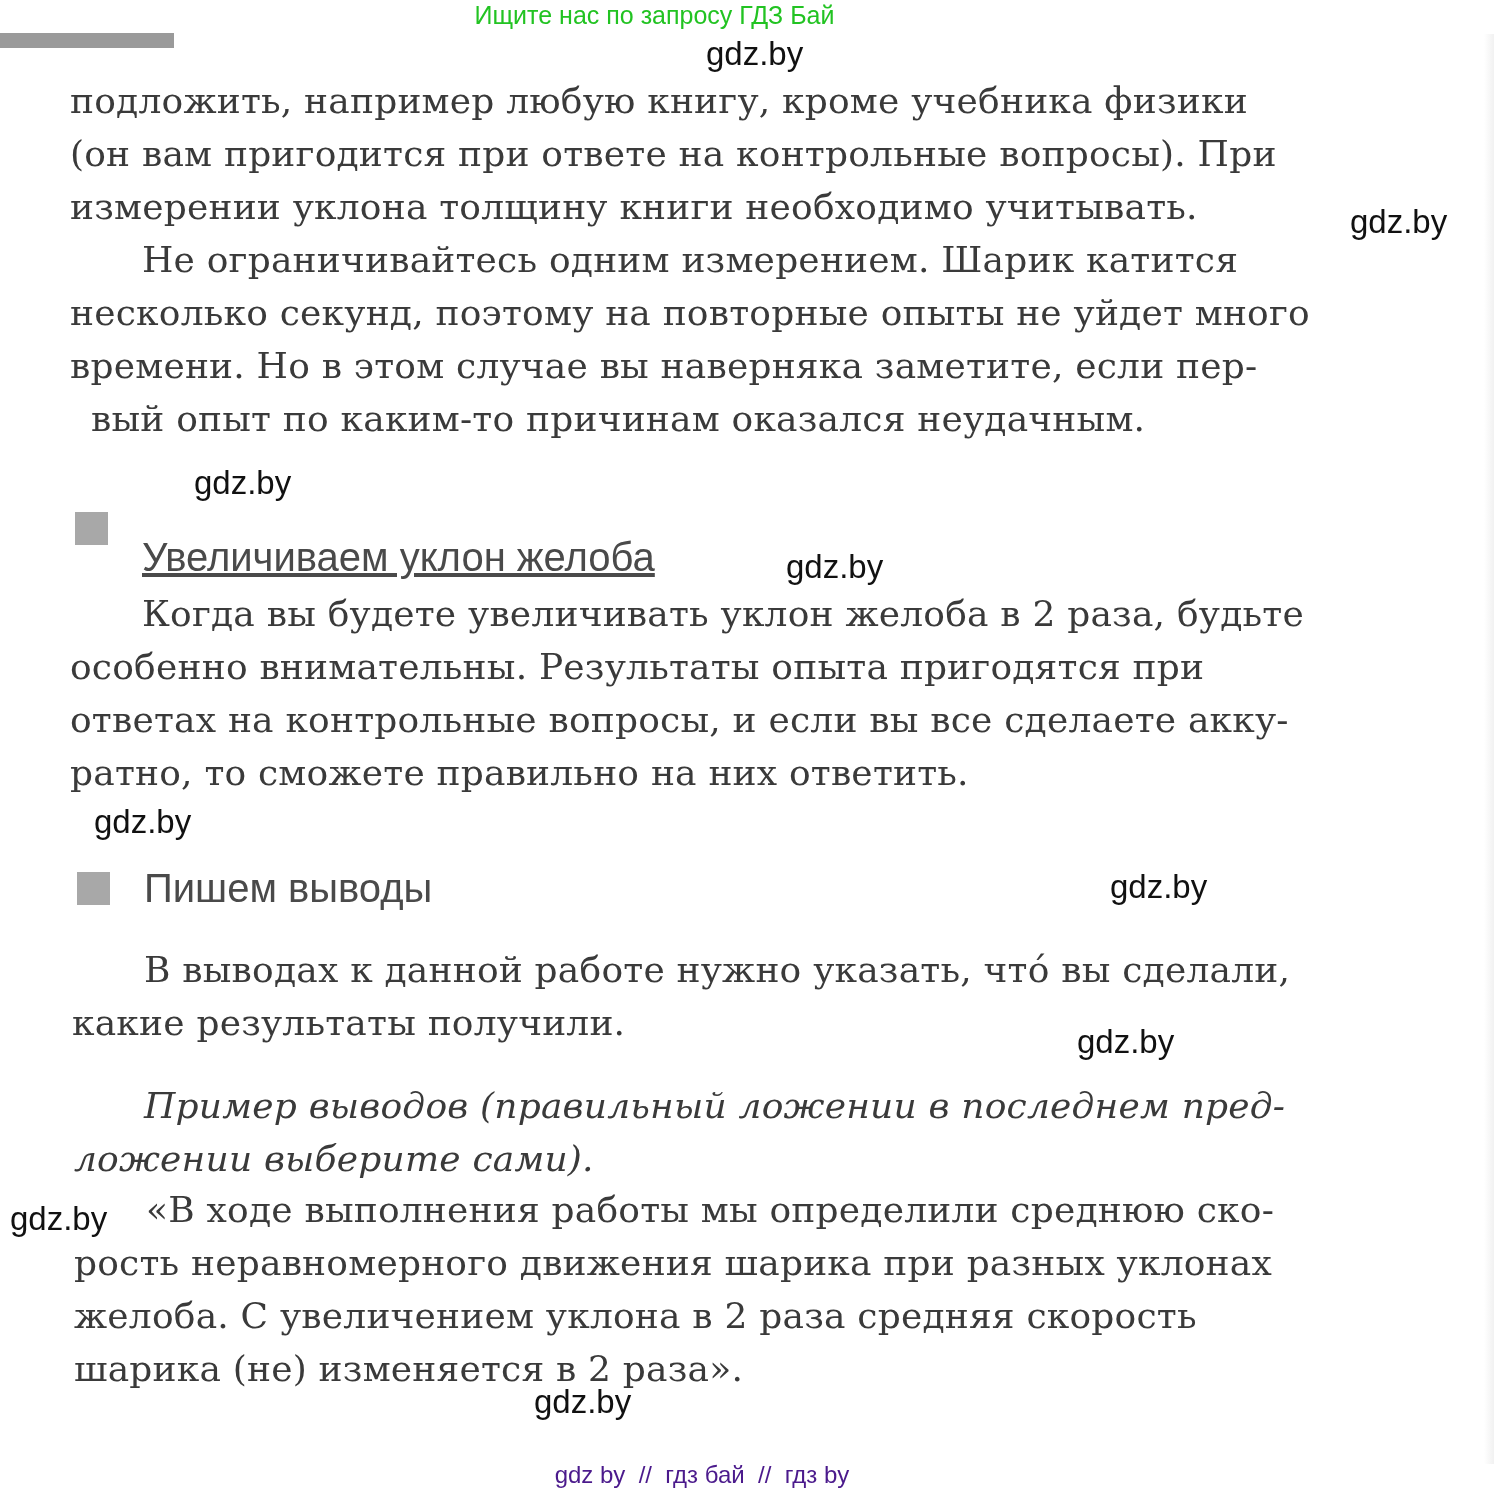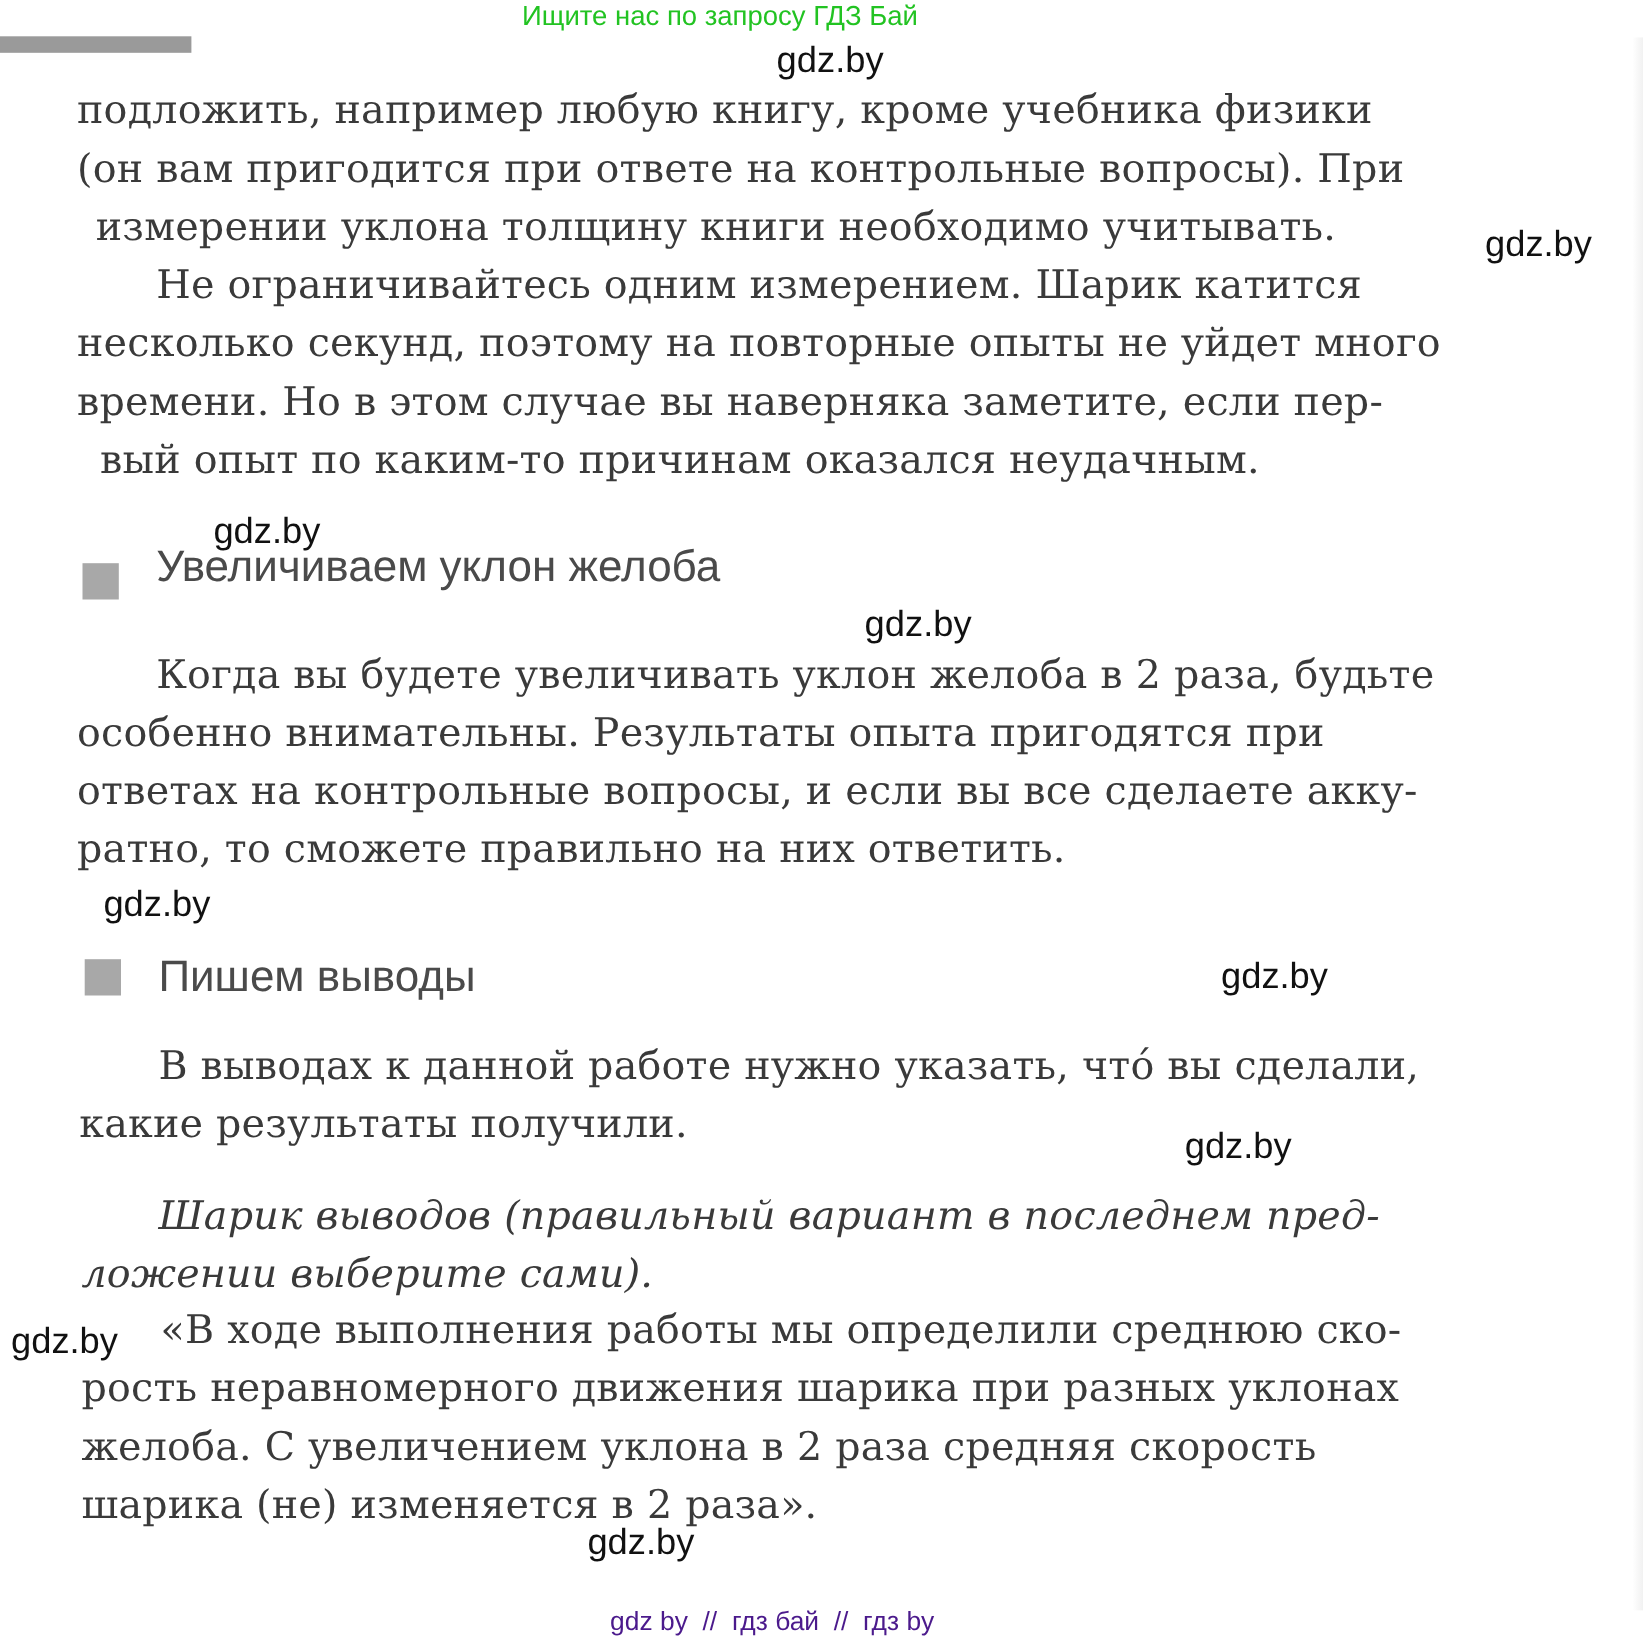--- a/index.html
+++ b/index.html
@@ -59,54 +59,54 @@
 <div class="abs wm" style="left:786px; top:552px;">gdz.by</div>
 <div class="abs wm" style="left:94px; top:807px;">gdz.by</div>
 <div class="abs wm" style="left:1110px; top:872px;">gdz.by</div>
 <div class="abs wm" style="left:1077px; top:1027px;">gdz.by</div>
 <div class="abs wm" style="left:10px; top:1204px;">gdz.by</div>
 <div class="abs wm" style="left:534px; top:1387px;">gdz.by</div>
 
 <div>
   <div class="abs line" style="left:70px; top:75px;">подложить, например любую книгу, кроме учебника физики</div>
   <div class="abs line" style="left:70px; top:128px;">(он вам пригодится при ответе на контрольные вопросы). При</div>
-  <div class="abs line" style="left:70px; top:181px;margin-left:17px;">измерении уклона толщину книги необходимо учитывать.</div>
+  <div class="abs line" style="left:70px; top:181px;">измерении уклона толщину книги необходимо учитывать.</div>
 </div>
 
 <div>
   <div class="abs line" style="left:142px; top:234px;">Не ограничивайтесь одним измерением. Шарик катится</div>
   <div class="abs line" style="left:70px; top:287px;">несколько секунд, поэтому на повторные опыты не уйдет много</div>
   <div class="abs line" style="left:70px; top:340px;">времени. Но в этом случае вы наверняка заметите, если пер-</div>
   <div class="abs line" style="left:70px; top:393px;margin-left:21px;">вый опыт по каким-то причинам оказался неудачным.</div>
 </div>
 
 <div>
   <div class="abs square" style="left:75px; top:512px;"></div>
-  <div class="abs heading" style="left:142px; top:492px;">Увеличиваем уклон желоба</div>
+  <div class="abs heading" style="left:142px; top:534px;text-decoration:underline;">Увеличиваем уклон желоба</div>
 </div>
 
 <div>
   <div class="abs line" style="left:142px; top:588px;text-align:center;">Когда вы будете увеличивать уклон желоба в 2 раза, будьте</div>
   <div class="abs line" style="left:70px; top:641px;">особенно внимательны. Результаты опыта пригодятся при</div>
   <div class="abs line" style="left:70px; top:694px;">ответах на контрольные вопросы, и если вы все сделаете акку-</div>
   <div class="abs line" style="left:70px; top:747px;">ратно, то сможете правильно на них ответить.</div>
 </div>
 
 <div>
   <div class="abs square" style="left:77px; top:872px;"></div>
   <div class="abs heading" style="left:144px; top:865px;">Пишем выводы</div>
 </div>
 
 <div>
   <div class="abs line" style="left:144px; top:944px;">В выводах к данной работе нужно указать, что́ вы сделали,</div>
   <div class="abs line" style="left:72px; top:997px;">какие результаты получили.</div>
 </div>
 
 <div>
-  <div class="abs line italic" style="left:144px; top:1080px;">Шарик выводов (правильный вариант в последнем пред-</div>
+  <div class="abs line italic" style="left:144px; top:1080px;">Пример выводов (правильный ложении в последнем пред-</div>
   <div class="abs line italic" style="left:74px; top:1133px;">ложении выберите сами).</div>
 </div>
 
 <div>
   <div class="abs line" style="left:146px; top:1184px;">«В ходе выполнения работы мы определили среднюю ско-</div>
   <div class="abs line" style="left:74px; top:1237px;">рость неравномерного движения шарика при разных уклонах</div>
   <div class="abs line" style="left:74px; top:1290px;">желоба. С увеличением уклона в 2 раза средняя скорость</div>
   <div class="abs line" style="left:74px; top:1343px;">шарика (не) изменяется в 2 раза».</div>
 </div>
 

